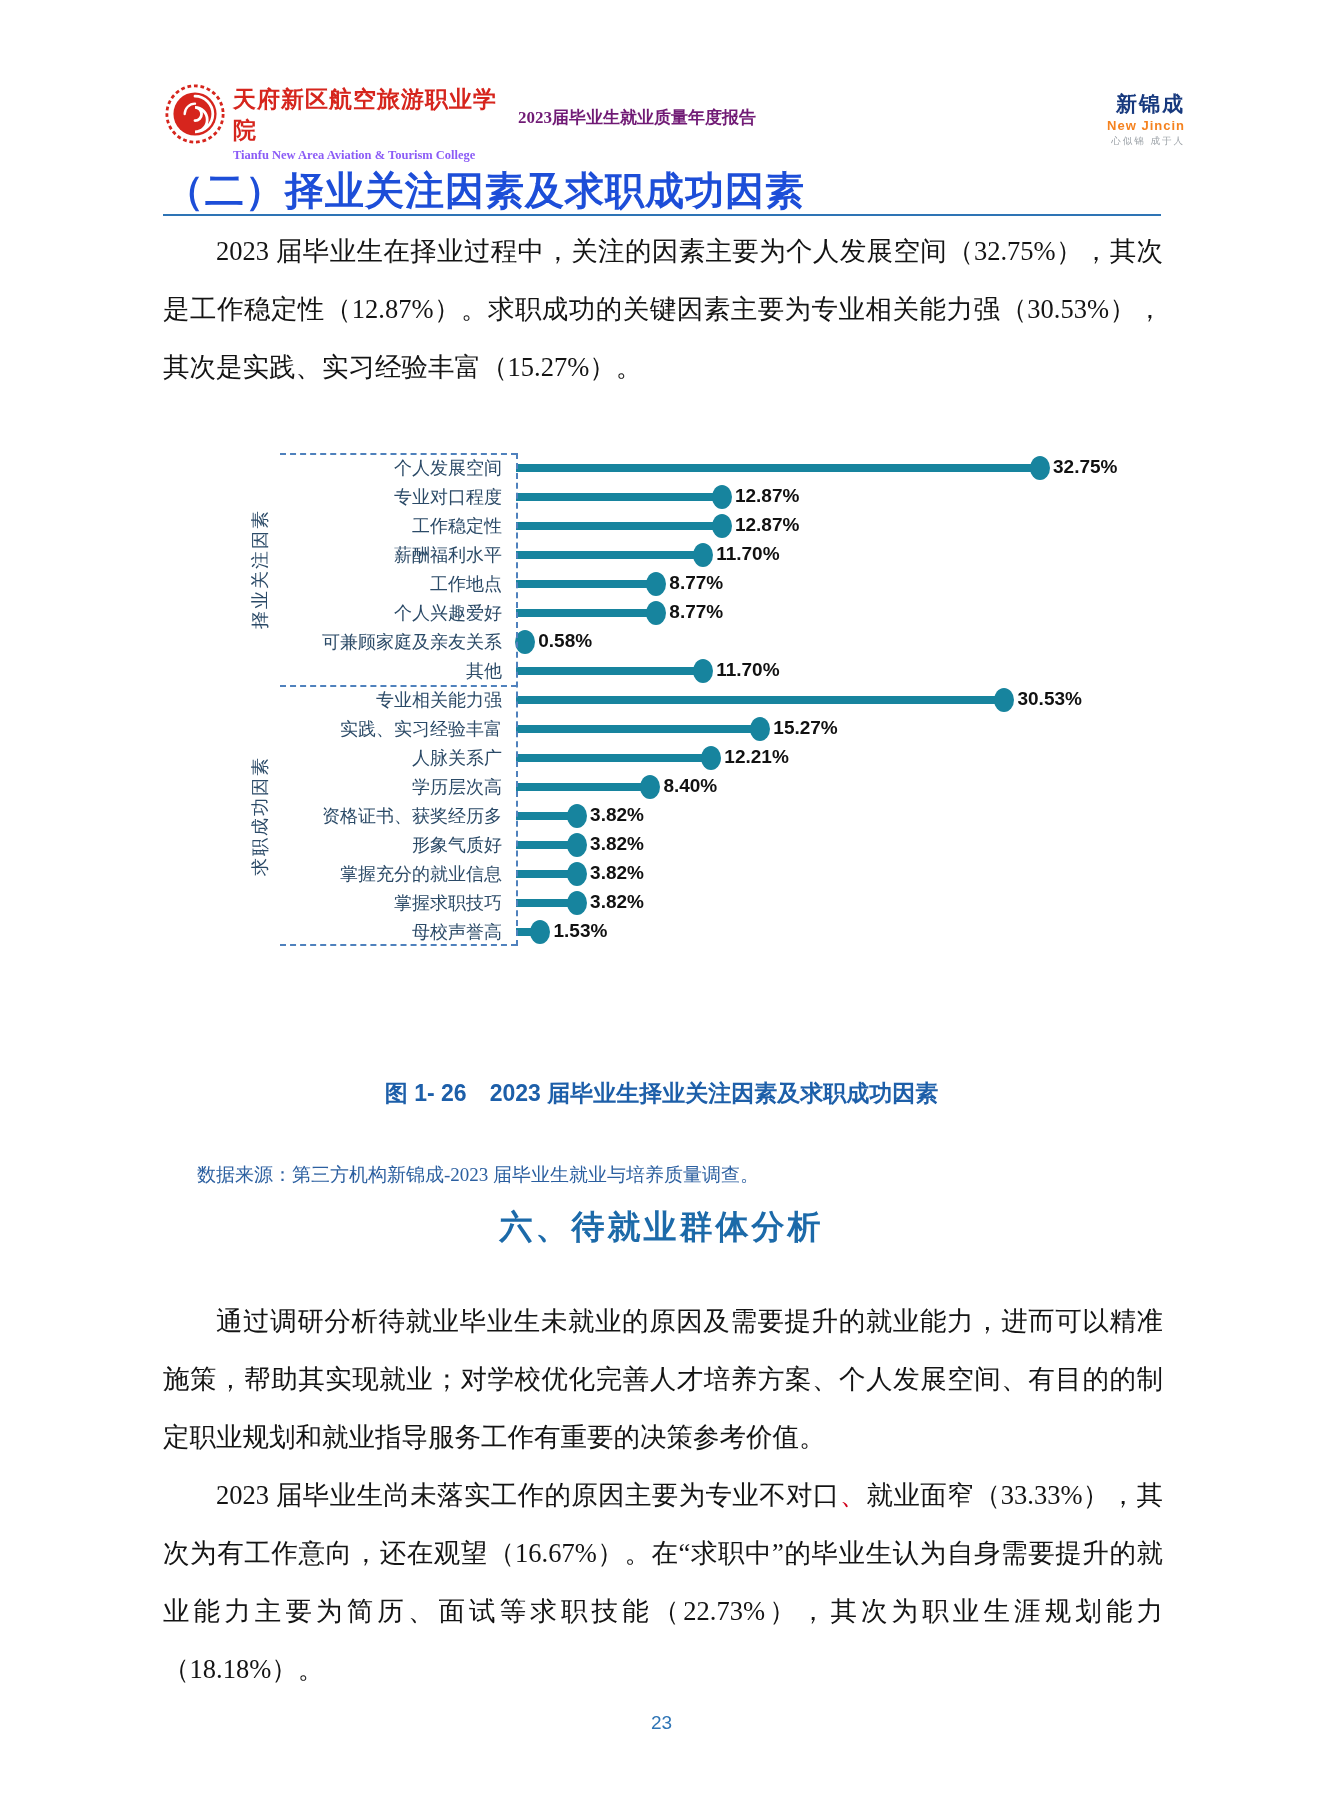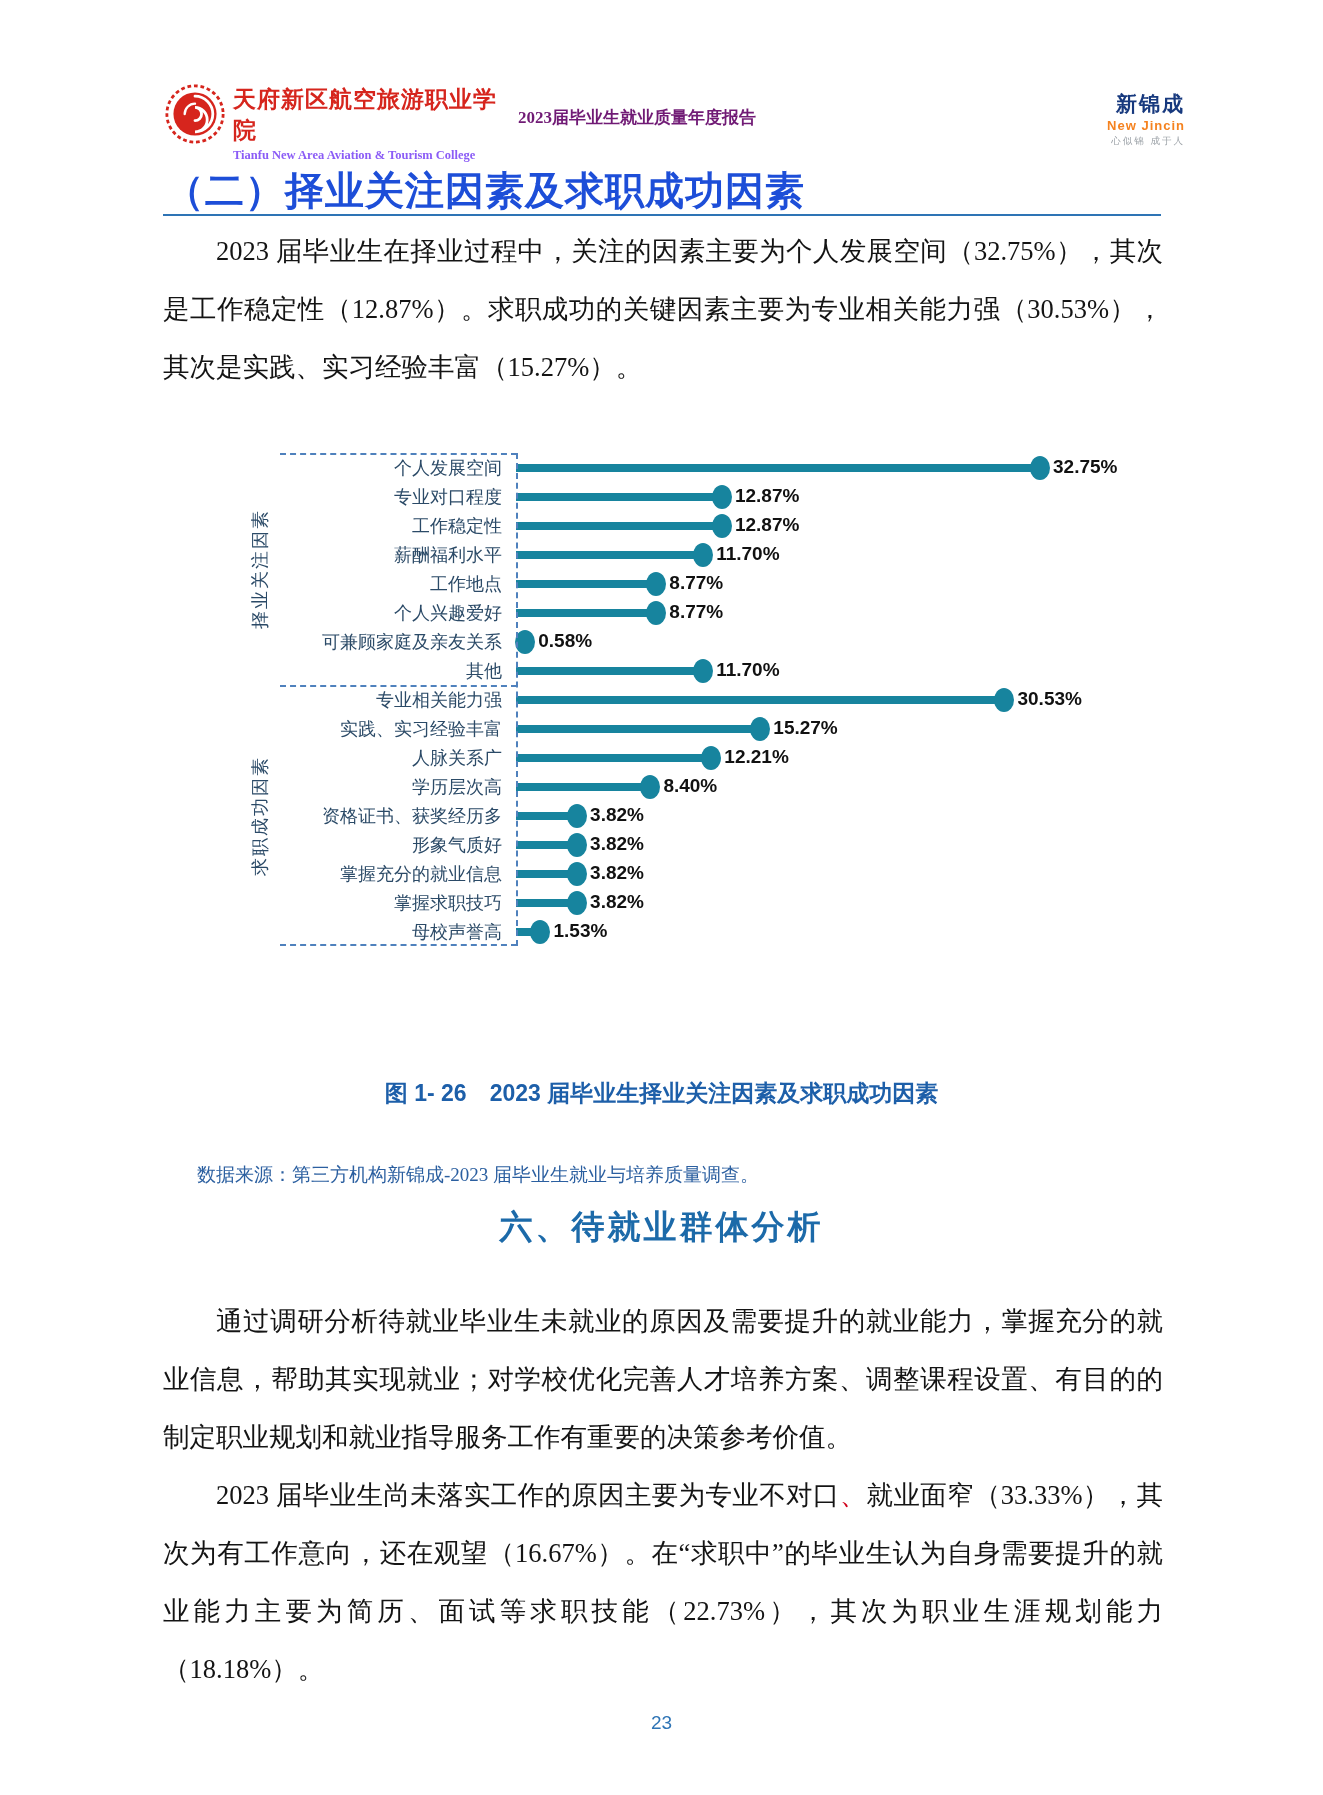--- a/index.html
+++ b/index.html
@@ -233,18 +233,18 @@
       <div class="group-label" style="left: -55px; top: 104px;">择业关注因素</div>
       <div class="group-label" style="left: -55px; top: 350.5px;">求职成功因素</div>
     </div>
 
   <div class="caption">图 1- 26　2023 届毕业生择业关注因素及求职成功因素</div>
   <div class="source">数据来源：第三方机构新锦成-2023 届毕业生就业与培养质量调查。</div>
 
   <h2 class="h6">六、待就业群体分析</h2>
 
   <div class="pblock">
-    <p>通过调研分析待就业毕业生未就业的原因及需要提升的就业能力，掌握充分的就业信息，帮助其实现就业；对学校优化完善人才培养方案、调整课程设置、有目的的制定职业规划和就业指导服务工作有重要的决策参考价值。</p>
+    <p>通过调研分析待就业毕业生未就业的原因及需要提升的就业能力，进而可以精准施策，帮助其实现就业；对学校优化完善人才培养方案、个人发展空间、有目的的制定职业规划和就业指导服务工作有重要的决策参考价值。</p>
     <p><span>2023 届毕业生尚未落实工作的原因主要为专业不对口</span><span class="red">、</span><span>就业面窄（33.33%），其次为有工作意向，还在观望（16.67%）。在“求职中”的毕业生认为自身需要提升的就业能力主要为简历、面试等求职技能（22.73%），其次为职业生涯规划能力（18.18%）。</span></p>
   </div>
 
   <div class="pageno">23</div>
 </div>
 
 </body></html>

